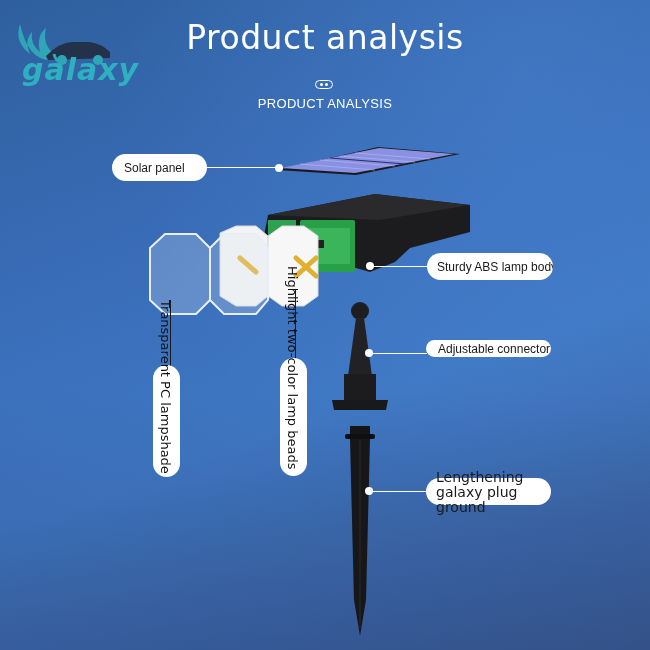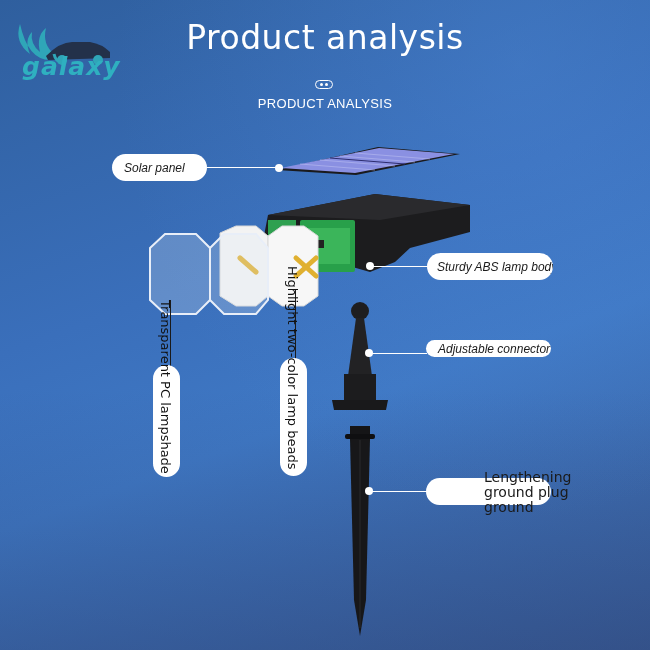--- a/index.html
+++ b/index.html
@@ -11,42 +11,42 @@
     .bg-shade {
       position: absolute; inset: 0;
       background: radial-gradient(ellipse at 80% 10%, rgba(80,140,220,0.35), rgba(0,0,0,0) 55%),
                   linear-gradient(to bottom, rgba(0,0,0,0) 60%, rgba(40,60,110,0.35) 100%);
       pointer-events: none;
     }
     .logo { position: absolute; left: 10px; top: 14px; width: 110px; height: 80px; }
     .logo-text {
       position: absolute; left: 22px; top: 52px; color: #2fb0c0;
       font-family: "DejaVu Sans", sans-serif; font-style: italic; font-weight: bold;
-      font-size: 25px; letter-spacing: 1px;
+      font-size: 30px; letter-spacing: 1px;
     }
     .title {
       position: absolute; left: 0; width: 650px; top: 18px; text-align: center;
       color: #ffffff; font-size: 33px; font-family: "DejaVu Sans", sans-serif; letter-spacing: 0.5px;
     }
     .dots-icon {
       position: absolute; left: 315px; top: 80px; width: 18px; height: 9px;
       border: 1.5px solid #fff; border-radius: 6px; box-sizing: border-box;
     }
     .dots-icon::before, .dots-icon::after {
       content: ""; position: absolute; top: 2px; width: 3px; height: 3px; background: #fff; border-radius: 50%;
     }
     .dots-icon::before { left: 4px; } .dots-icon::after { left: 9px; }
     .subtitle {
       position: absolute; left: 0; width: 650px; top: 96px; text-align: center;
       color: #ffffff; font-size: 13px; letter-spacing: 0.3px;
     }
     .label {
       position: absolute; background: #ffffff; color: #1a1a1a; border-radius: 14px;
       font-size: 12px; display: flex; align-items: center; box-sizing: border-box;
-      padding: 0 12px; white-space: nowrap; font-style: italic;
+      padding: 0 12px; white-space: nowrap;
     }
     .label.vert {
       writing-mode: vertical-rl; padding: 12px 0; justify-content: flex-start;
     }
     .leader { position: absolute; background: #ffffff; }
     .leader-v { position: absolute; background: #1a1a1a; }
     .dot {
       position: absolute; width: 8px; height: 8px; background: #fff; border-radius: 50%;
       margin-left: -4px; margin-top: -4px;
     }
@@ -126,23 +126,23 @@
 <div class="leader" style="left:370px;top:266px;width:58px;height:1px;"></div>
 <div class="dot" style="left:370px;top:266px;"></div>
 
 <div class="label" style="left:426px;top:340px;width:125px;height:17px;">Adjustable connector</div>
 <div class="leader" style="left:369px;top:353px;width:58px;height:1px;"></div>
 <div class="dot" style="left:369px;top:353px;"></div>
 
 <div class="label" style="left:426px;top:478px;width:125px;height:27px;"></div>
 <div class="leader" style="left:369px;top:491px;width:58px;height:1px;"></div>
 <div class="dot" style="left:369px;top:491px;"></div>
-<div class="overflow-text" style="left:436px;top:470px;margin-left:48px;">
+<div class="overflow-text" style="left:436px;top:470px;">
   <div>Lengthening</div>
-  <div>ground plug</div>
+  <div>galaxy plug</div>
   <div>ground</div>
 </div>
 
 <div class="leader-v" style="left:170px;top:300px;width:1px;height:68px;"></div>
 <div class="label vert" style="left:153px;top:365px;width:27px;height:112px;"></div>
 <div class="vert-over" style="left:158px;top:300px;">Transparent PC lampshade</div>
 
 <div class="leader-v" style="left:295px;top:290px;width:1px;height:70px;"></div>
 <div class="label vert" style="left:280px;top:358px;width:27px;height:118px;"></div>
 <div class="vert-over" style="left:285px;top:266px;">Highlight two-color lamp beads</div>

